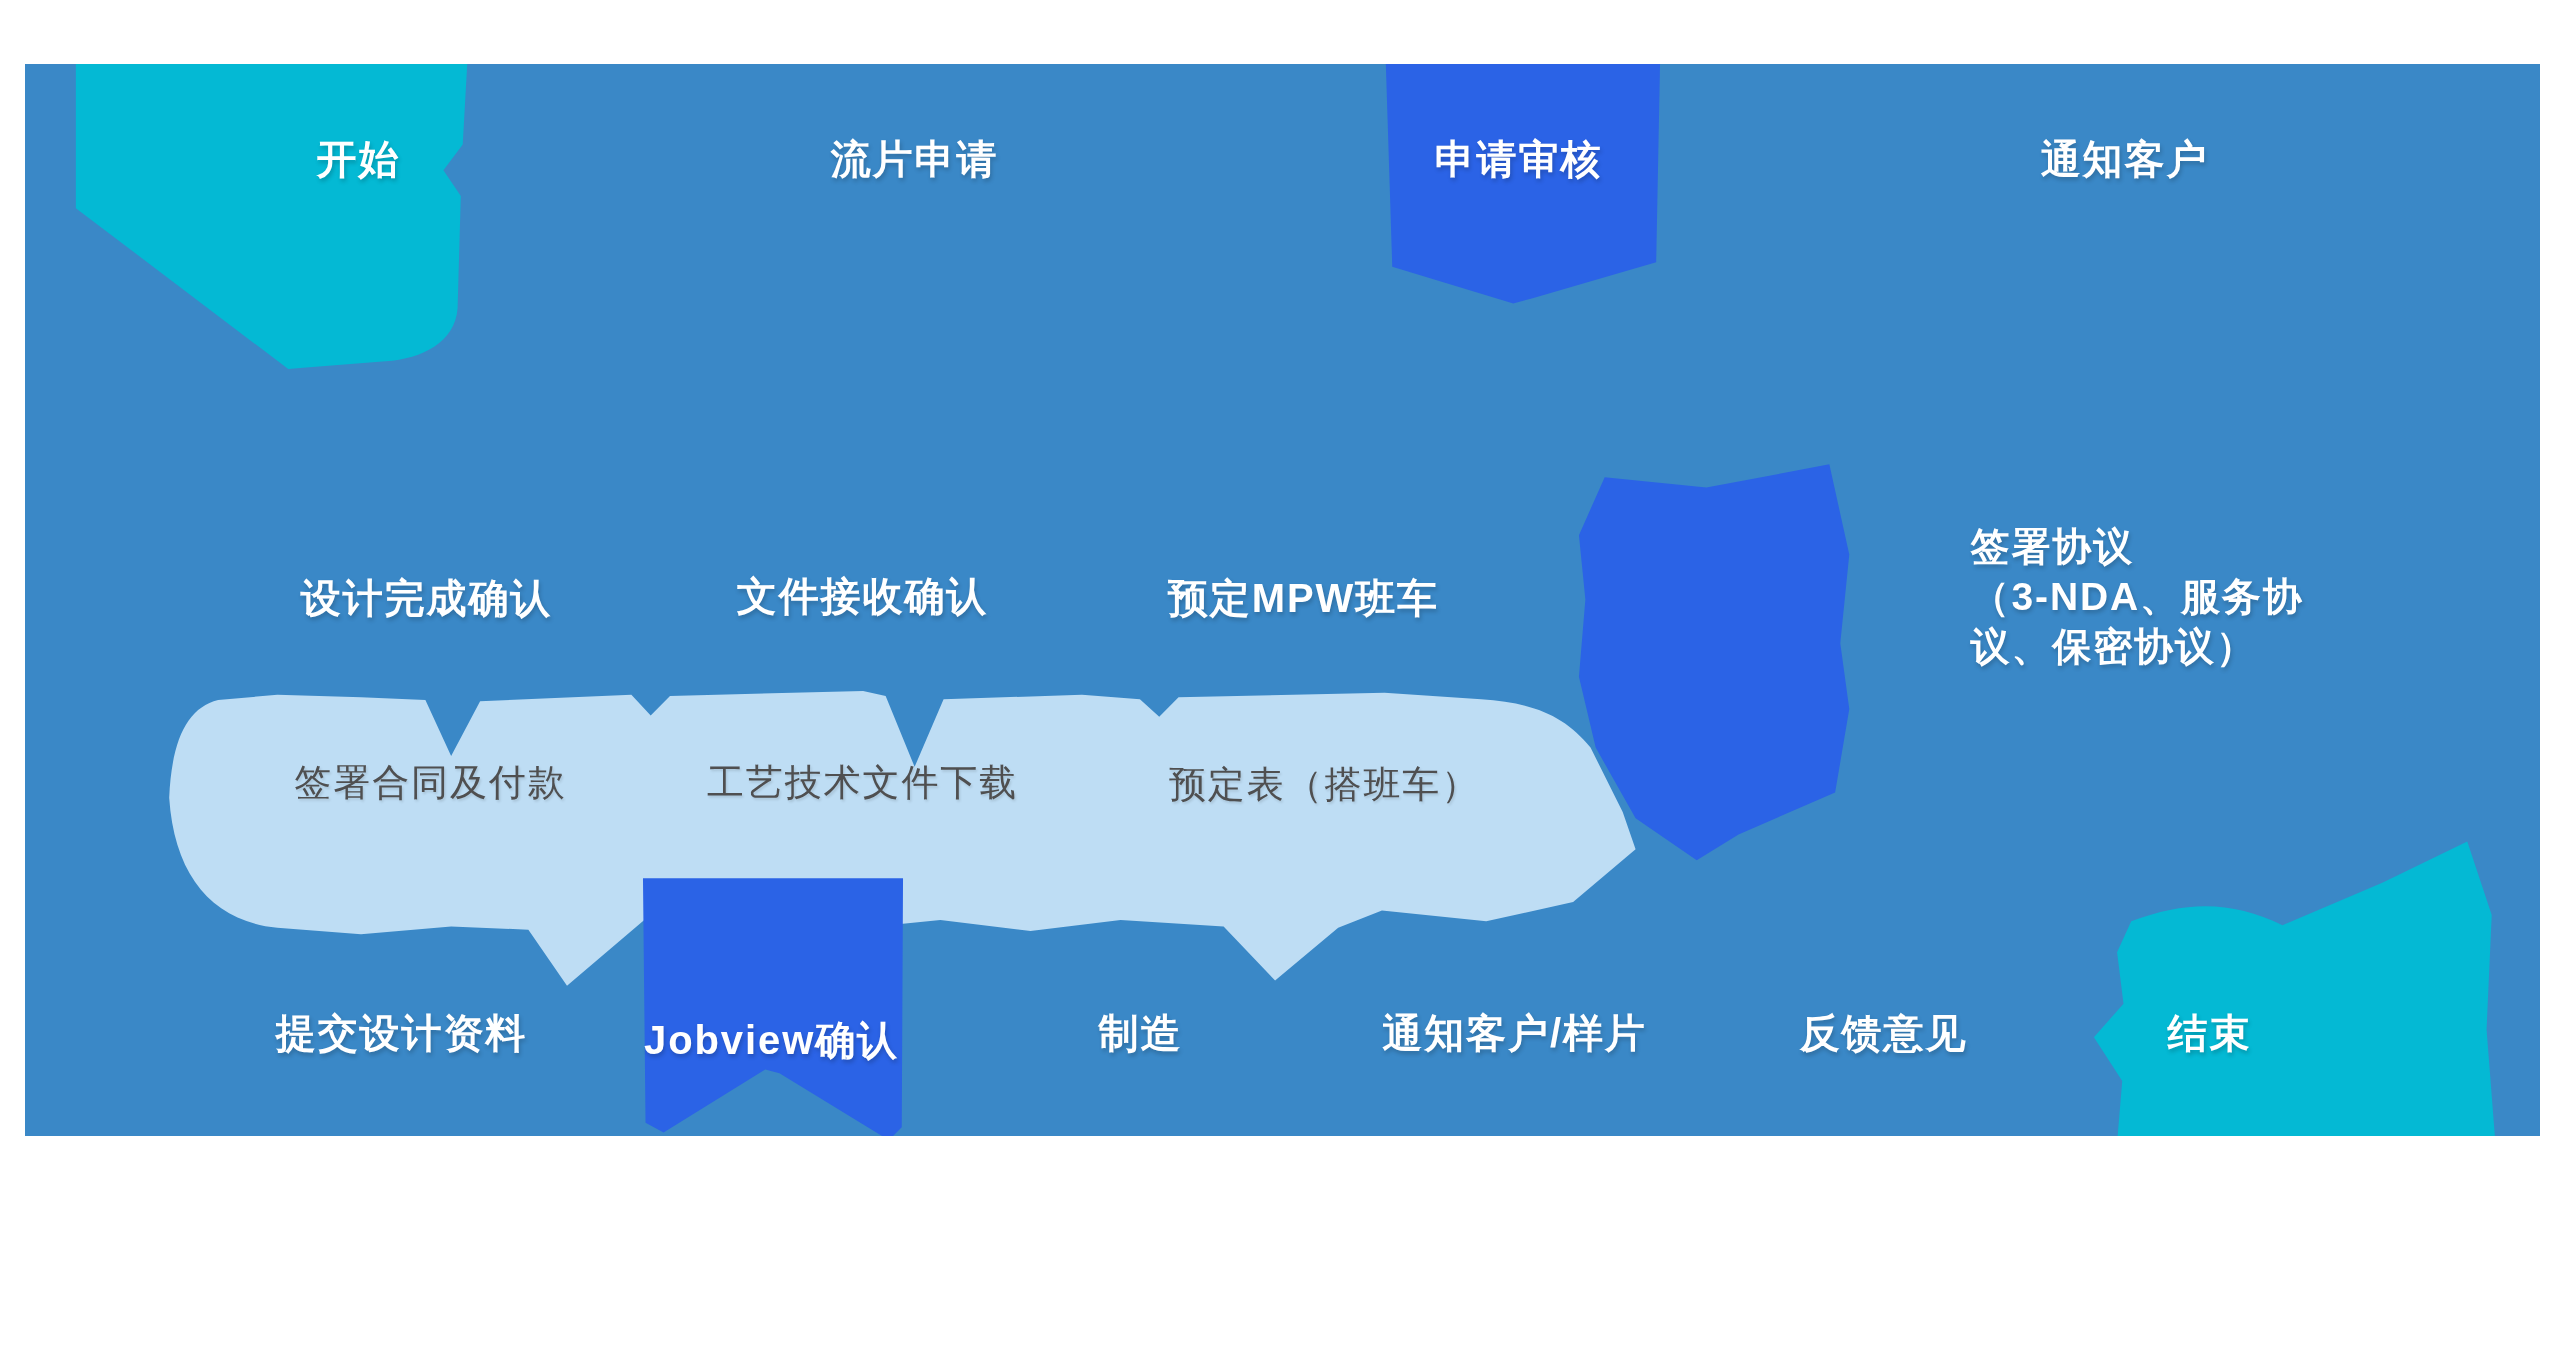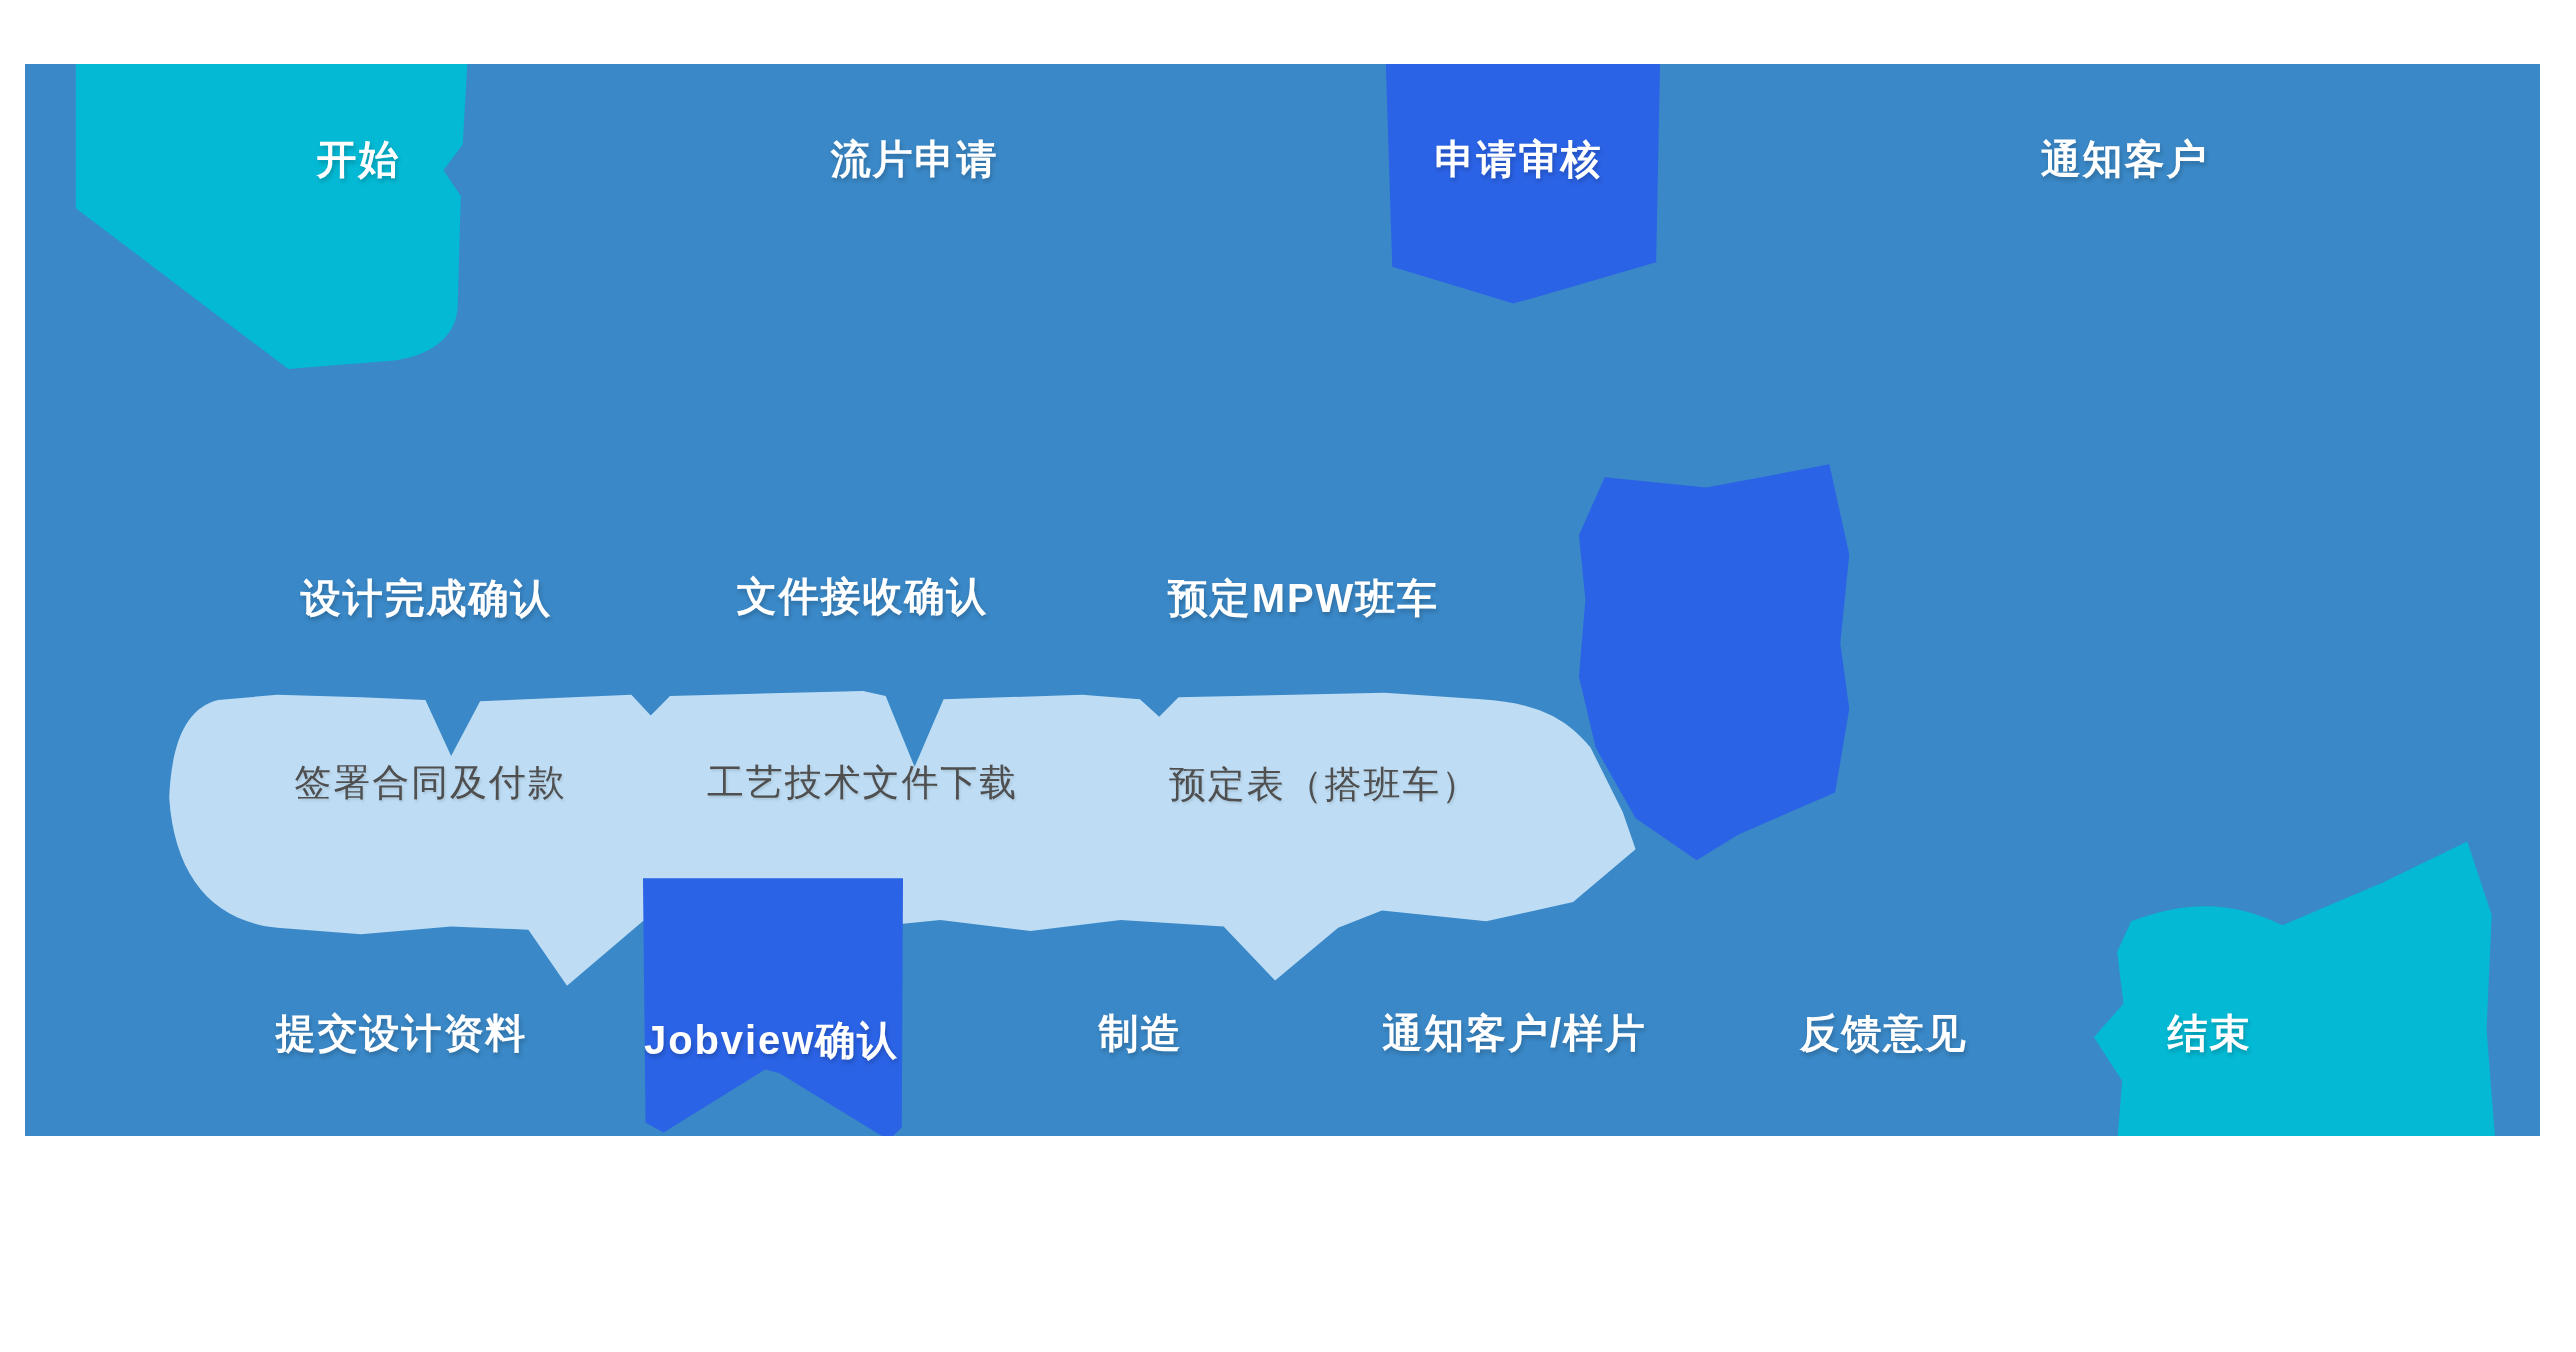--- a/index.html
+++ b/index.html
@@ -64,20 +64,23 @@
     </svg>
 
     <div class="lbl" style="left:334px;top:95px;">开始</div>
     <div class="lbl" style="left:890px;top:95px;">流片申请</div>
     <div class="lbl" style="left:1494px;top:95px;">申请审核</div>
     <div class="lbl" style="left:2100px;top:95px;">通知客户</div>
 
     <div class="lbl" style="left:402px;top:534px;">设计完成确认</div>
     <div class="lbl" style="left:838px;top:532px;">文件接收确认</div>
     <div class="lbl" style="left:1279px;top:534px;">预定MPW班车</div>
+    <div class="lbl left" style="left:1946px;top:458px;">签署协议
+（3-NDA、服务协
+议、保密协议）</div>
 
     <div class="lbl band-txt" style="left:406px;top:719px;">签署合同及付款</div>
     <div class="lbl band-txt" style="left:1300px;top:721px;">预定表（搭班车）</div>
     <div class="lbl band-txt" style="left:838px;top:719px;">工艺技术文件下载</div>
 
     <div class="lbl" style="left:377px;top:969px;">提交设计资料</div>
     <div class="lbl" style="left:747px;top:976px;">Jobview确认</div>
     <div class="lbl" style="left:1116px;top:969px;">制造</div>
     <div class="lbl" style="left:1490px;top:969px;">通知客户/样片</div>
     <div class="lbl" style="left:1859px;top:969px;">反馈意见</div>

